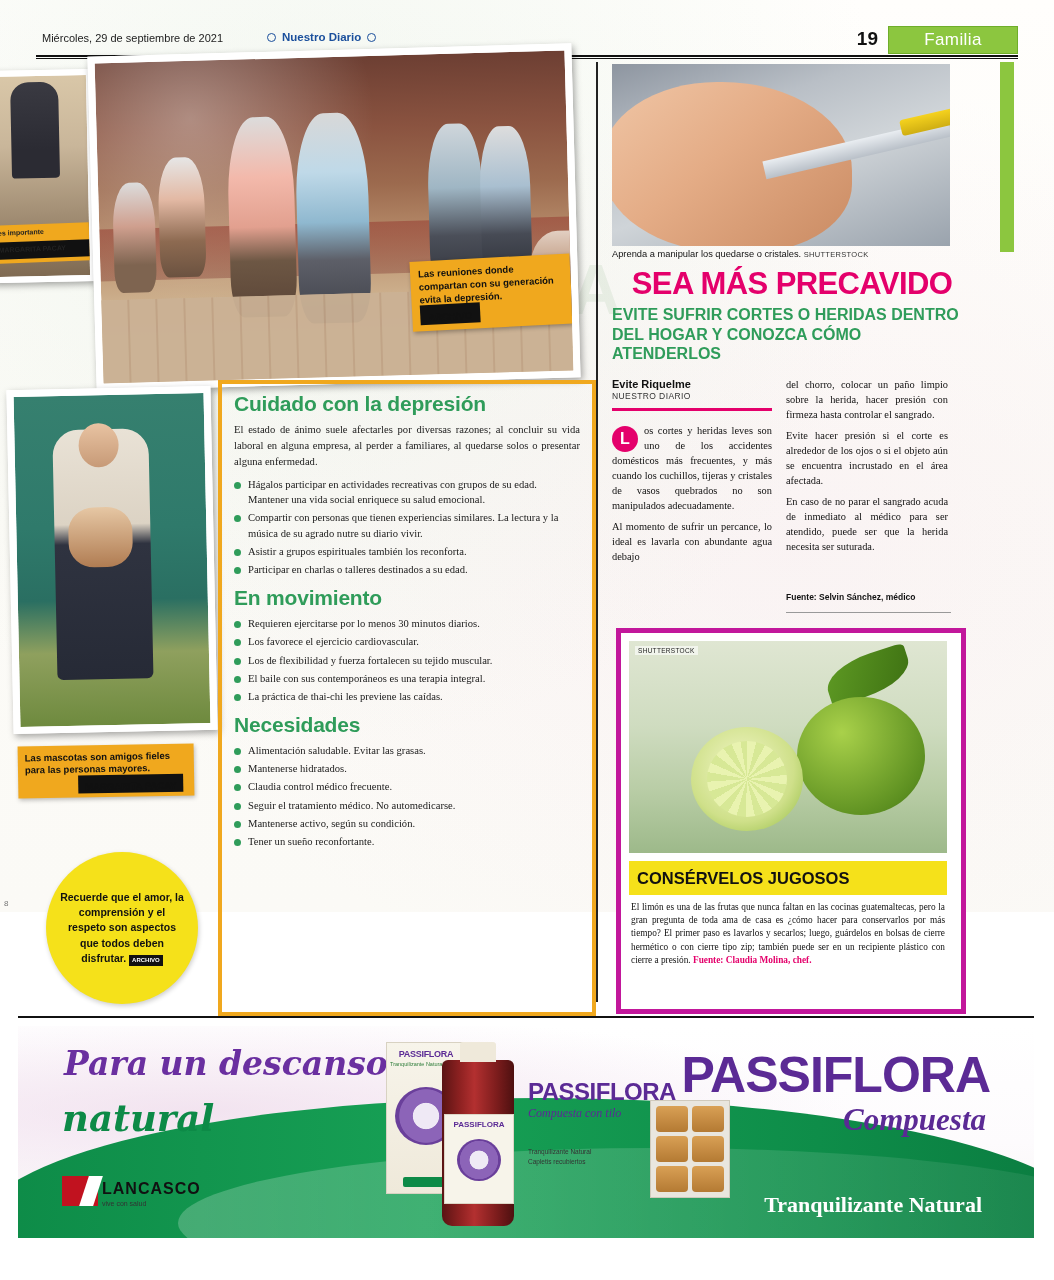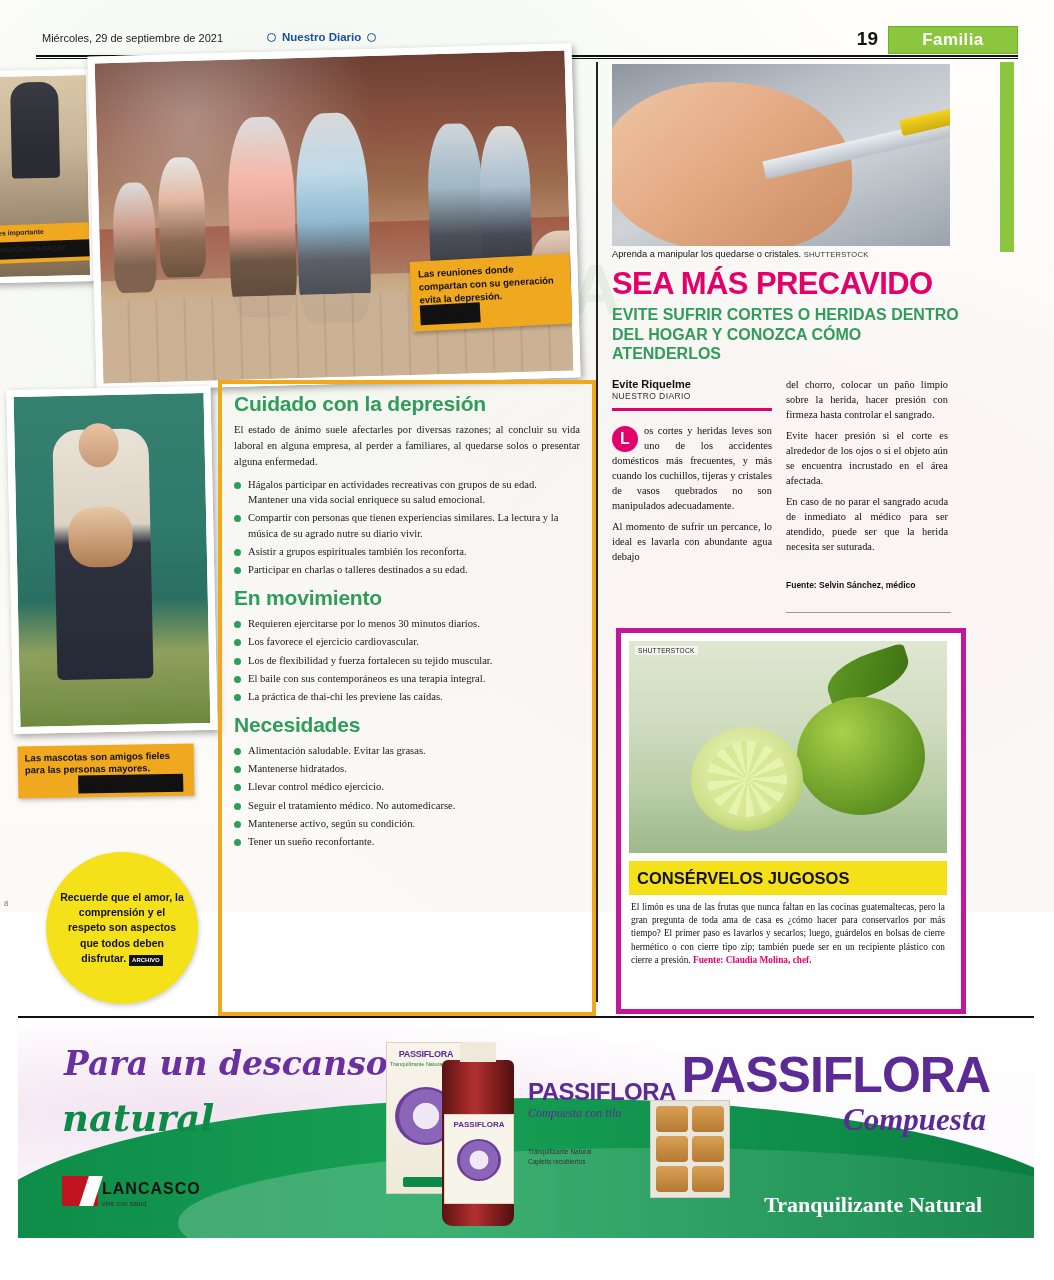--- a/index.html
+++ b/index.html
@@ -47,21 +47,21 @@
   }
   .hdr-page{
     position:absolute;right:140px;top:0px;font-size:19px;font-weight:bold;color:#111;
   }
   .hdr-section{
     position:absolute;right:0;top:-2px;width:128px;height:26px;
     background:#8cc63f;border:1px solid #6fae2a;
   }
   .hdr-section span{
     display:block;text-align:center;line-height:26px;color:#fff;
-    font-weight:bold;font-size:17px;letter-spacing:.4px;
+    font-weight:normal;font-size:17px;letter-spacing:.4px;
   }
   .hdr-rule{
     position:absolute;left:36px;top:55px;width:982px;height:2px;background:#111;
   }
   .hdr-rule2{position:absolute;left:36px;top:58px;width:982px;height:1px;background:#111;}
 
   .vert-rule{
     position:absolute;left:596px;top:62px;width:2px;height:940px;background:#222;
   }
   .green-bar{
@@ -212,21 +212,21 @@
   .ph-knife .handle{
     position:absolute;left:288px;top:48px;width:74px;height:16px;transform:rotate(-13deg);
     background:linear-gradient(180deg,#f5d21e,#cfae12);border-radius:3px;
   }
   .knife-cap{
     position:absolute;left:612px;top:249px;width:338px;font-size:9.3px;color:#111;
   }
   .knife-cap .src{font-size:7.5px;color:#333;letter-spacing:.3px;}
   h1.headline{
     position:absolute;left:612px;top:268px;width:360px;margin:0;
-    color:#e4006b;font-size:31px;font-weight:bold;letter-spacing:-.6px;line-height:1;
+    color:#e4006b;font-size:31px;font-weight:bold;letter-spacing:-.6px;line-height:1;text-align:center;
   }
   h3.subhead{
     position:absolute;left:612px;top:305px;width:350px;margin:0;
     color:#2f9c5a;font-size:16px;font-weight:bold;line-height:1.22;
   }
   .byline{
     position:absolute;left:612px;top:378px;
   }
   .byline .name{font-size:11px;font-weight:bold;color:#111;}
   .byline .org{font-size:8.5px;color:#333;letter-spacing:.4px;margin-top:1px;}
@@ -237,21 +237,21 @@
   .col-a p, .col-b p{
     margin:0 0 6px 0;font-size:10.4px;line-height:1.44;color:#111;text-align:justify;
     font-family:"Liberation Serif",serif;
   }
   .dropcap{
     float:left;width:26px;height:26px;border-radius:50%;background:#e4006b;color:#fff;
     font-weight:bold;font-size:16px;text-align:center;line-height:26px;margin:2px 6px 0 0;
     font-family:"Liberation Sans",sans-serif;
   }
   .source-line{
-    position:absolute;left:786px;top:580px;width:165px;font-size:8.5px;font-weight:bold;color:#111;
+    position:absolute;left:786px;top:592px;width:165px;font-size:8.5px;font-weight:bold;color:#111;
   }
   .source-rule{position:absolute;left:786px;top:612px;width:165px;height:1px;background:#999;}
 
   
   .lime-box{
     position:absolute;left:616px;top:628px;width:340px;height:376px;
     border:5px solid #c2179b;background:#fff;
   }
   .lime-photo{
     position:absolute;left:8px;top:8px;width:318px;height:212px;
@@ -456,21 +456,21 @@
         <li>Los favorece el ejercicio cardiovascular.</li>
         <li>Los de flexibilidad y fuerza fortalecen su tejido muscular.</li>
         <li>El baile con sus contemporáneos es una terapia integral.</li>
         <li>La práctica de thai-chi les previene las caídas.</li>
       </ul>
 
       <h2 class="sec">Necesidades</h2>
       <ul class="bul">
         <li>Alimentación saludable. Evitar las grasas.</li>
         <li>Mantenerse hidratados.</li>
-        <li>Llevar control médico ejercicio.</li>
+        <li>Claudia control médico frecuente.</li>
         <li>Seguir el tratamiento médico. No automedicarse.</li>
         <li>Mantenerse activo, según su condición.</li>
         <li>Tener un sueño reconfortante.</li>
       </ul>
     </div>
   </div>
 
   <div class="ph-knife">
     <div class="hand"></div>
     <div class="blade"></div>

